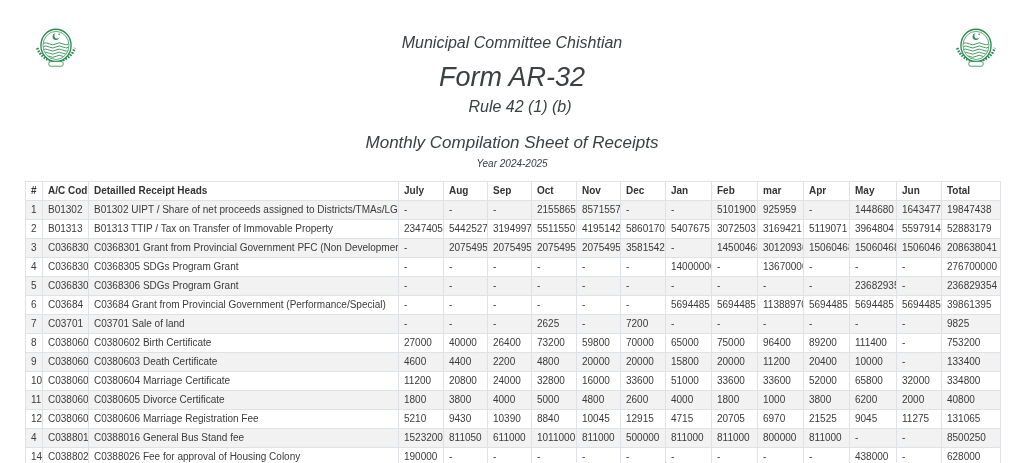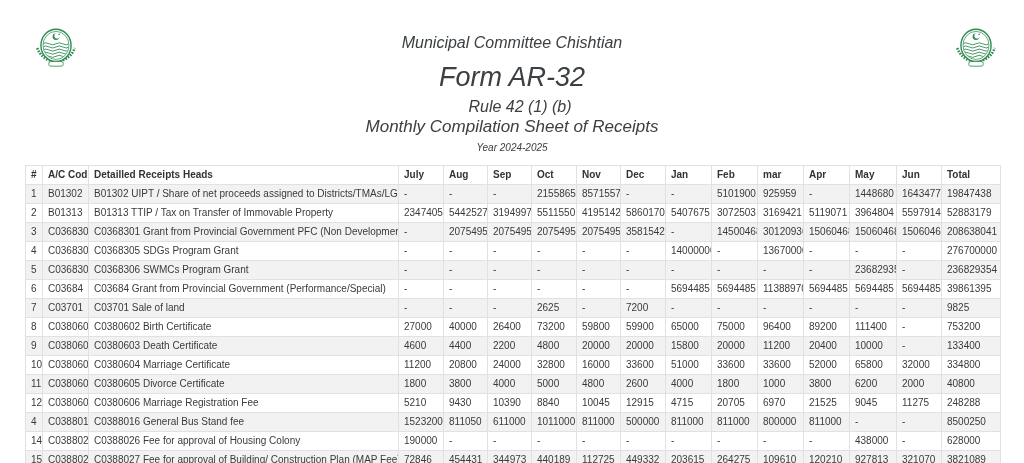--- a/index.html
+++ b/index.html
@@ -11,21 +11,21 @@
     overflow:hidden;
     position:relative;
   }
   .logo { position:absolute; top:22px; }
   .logo.left  { left:30px; }
   .logo.right { left:950px; }
   .titles { text-align:center;font-style:italic; }
   .org   { margin:34px 0 0 0; font-size:16px;   font-weight:400; }
   .form  { margin:10px 0 0 0; font-size:27px;   font-weight:400; }
   .rule  { margin:5px 0 0 16px; font-size:16px;   font-weight:400; }
-  .sheet { margin:1px 0 0 0; font-size:17px;   font-weight:400; }
+  .sheet { margin:17px 0 0 0; font-size:17px;   font-weight:400; }
   .year  { margin:5px  0 0 0; font-size:10px; font-weight:400; }
 
   table.report {
     border-collapse:collapse;
     table-layout:fixed;
     width:975px;
     margin:12px 0 0 25px;
     font-size:10px;
     color:#3a3a3a;
   }
@@ -117,21 +117,21 @@
       <col style="width:46px">
     <col style="width:46px">
       <col style="width:47px">
       <col style="width:45px">
     <col style="width:59px">
   </colgroup>
   <thead>
       <tr>
         <th>#</th>
         <th>A/C Code</th>
-        <th>Detailled Receipts Heads</th>
+        <th>Detailled Receipt Heads</th>
         <th>July</th>
         <th>Aug</th>
         <th>Sep</th>
         <th>Oct</th>
         <th>Nov</th>
         <th>Dec</th>
         <th>Jan</th>
         <th>Feb</th>
         <th>mar</th>
         <th>Apr</th>
@@ -209,21 +209,21 @@
         <td>-</td>
         <td>136700000</td>
         <td>-</td>
         <td>-</td>
         <td>-</td>
         <td>276700000</td>
       </tr>
       <tr>
         <td>5</td>
         <td>C0368306</td>
-        <td>C0368306 SWMCs Program Grant</td>
+        <td>C0368306 SDGs Program Grant</td>
         <td>-</td>
         <td>-</td>
         <td>-</td>
         <td>-</td>
         <td>-</td>
         <td>-</td>
         <td>-</td>
         <td>-</td>
         <td>-</td>
         <td>-</td>
@@ -269,21 +269,21 @@
       </tr>
       <tr>
         <td>8</td>
         <td>C0380602</td>
         <td>C0380602 Birth Certificate</td>
         <td>27000</td>
         <td>40000</td>
         <td>26400</td>
         <td>73200</td>
         <td>59800</td>
-        <td>59900</td>
+        <td>70000</td>
         <td>65000</td>
         <td>75000</td>
         <td>96400</td>
         <td>89200</td>
         <td>111400</td>
         <td>-</td>
         <td>753200</td>
       </tr>
       <tr>
         <td>9</td>
@@ -348,21 +348,21 @@
         <td>10390</td>
         <td>8840</td>
         <td>10045</td>
         <td>12915</td>
         <td>4715</td>
         <td>20705</td>
         <td>6970</td>
         <td>21525</td>
         <td>9045</td>
         <td>11275</td>
-        <td>248288</td>
+        <td>131065</td>
       </tr>
       <tr>
         <td>4</td>
         <td>C0388016</td>
         <td>C0388016 General Bus Stand fee</td>
         <td>1523200</td>
         <td>811050</td>
         <td>611000</td>
         <td>1011000</td>
         <td>811000</td>

